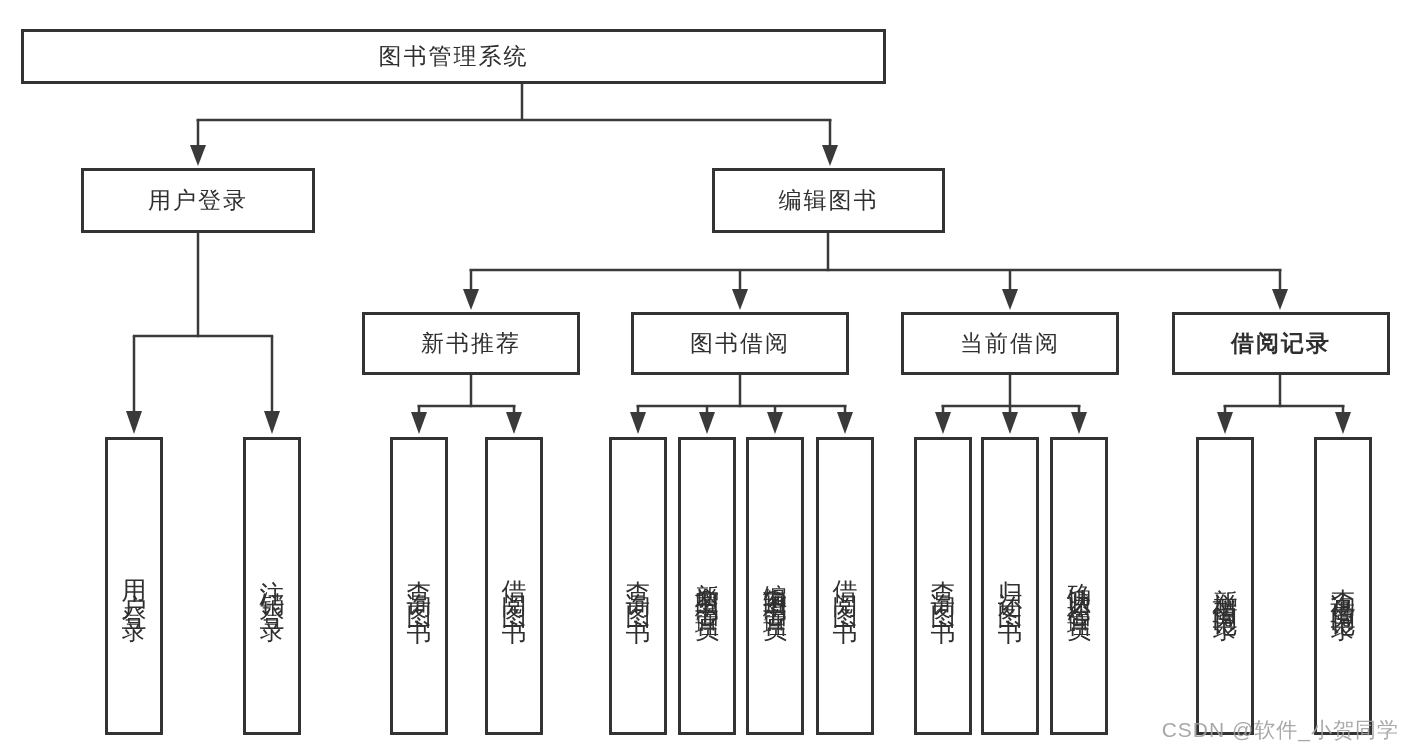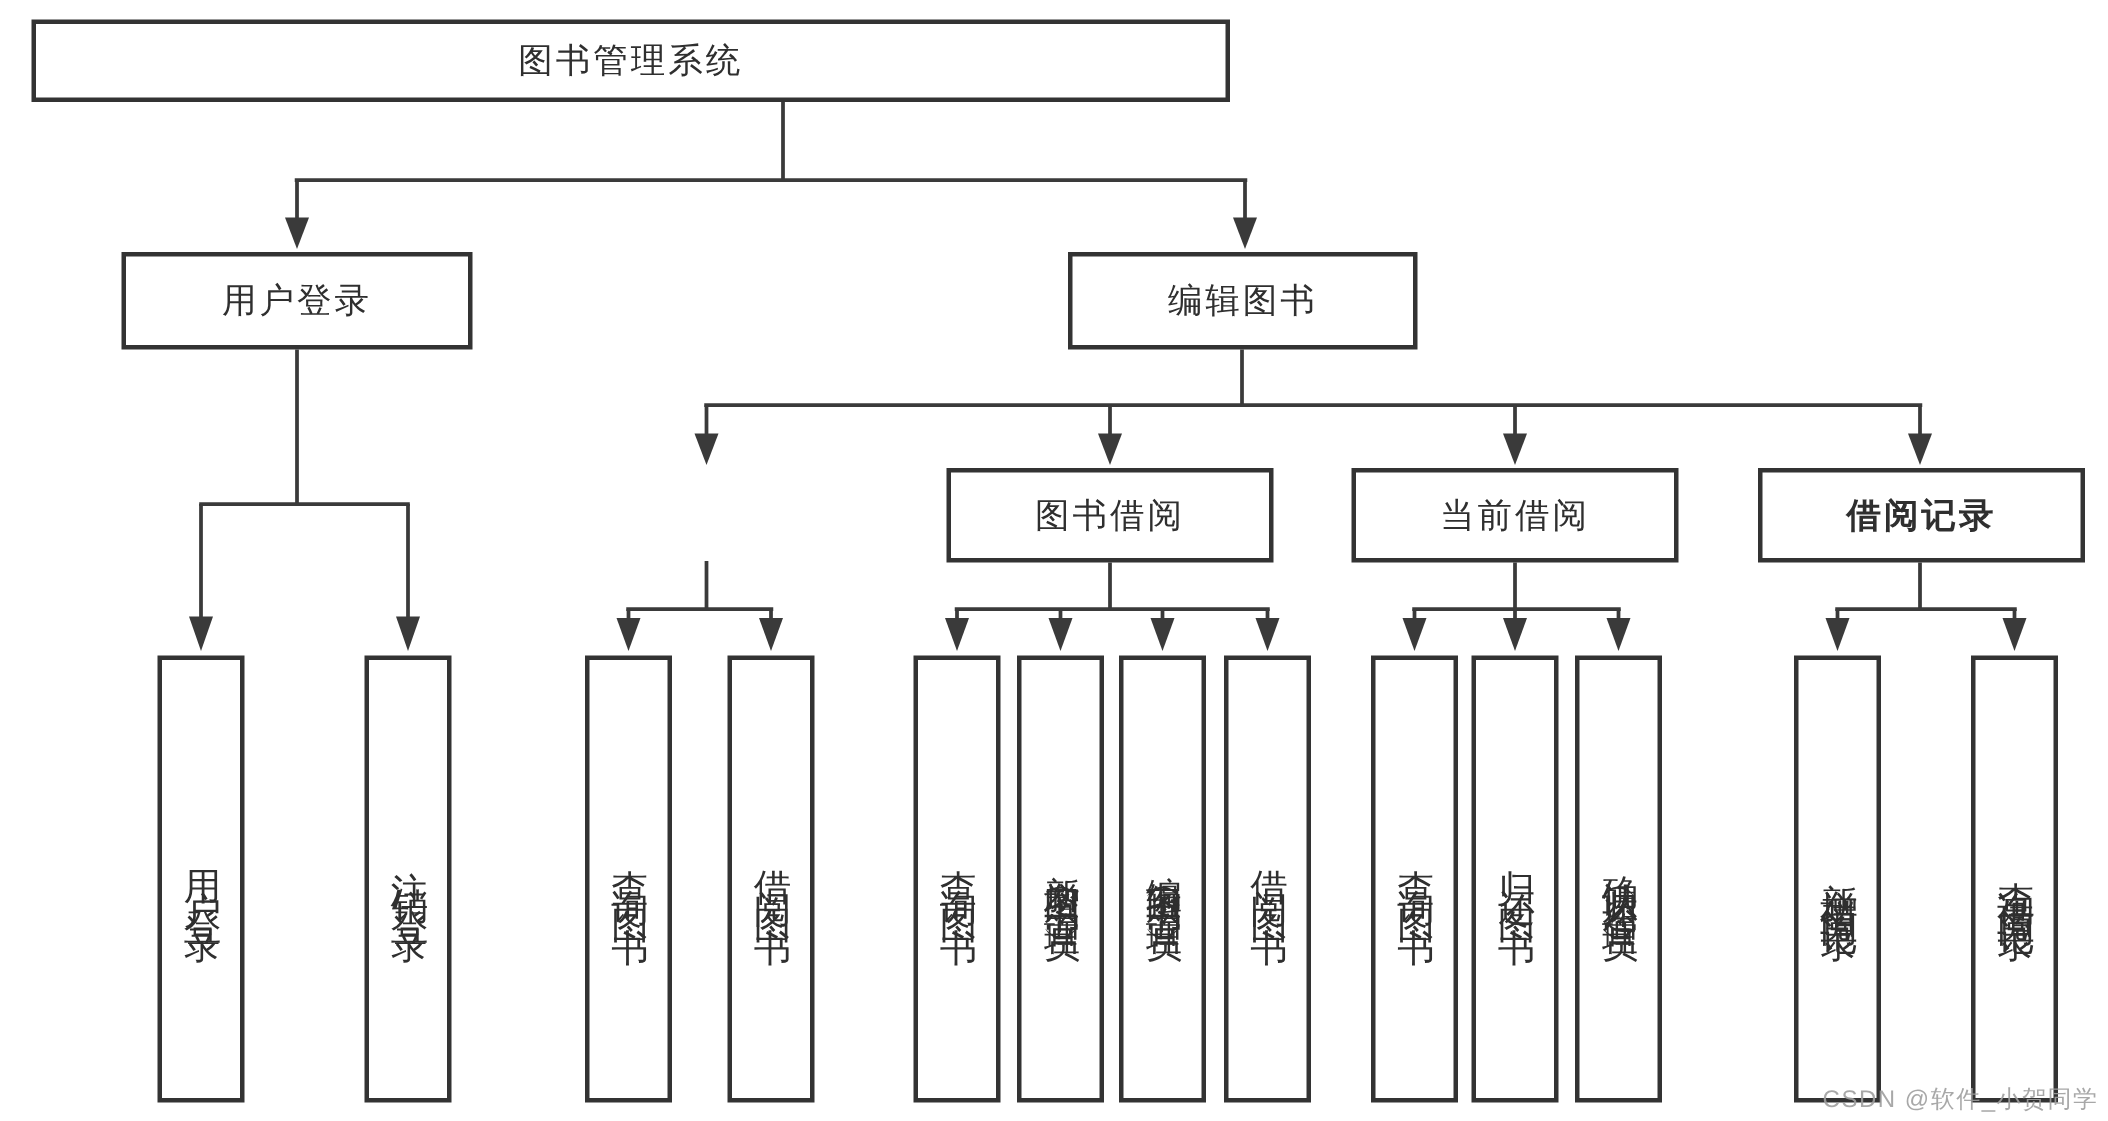--- a/index.html
+++ b/index.html
@@ -13,39 +13,39 @@
   svg.wires{position:absolute;left:0;top:0;width:1405px;height:747px;}
   .node{
     position:absolute;
     box-sizing:border-box;
     border:3px solid #333333;
     background:#ffffff;
     display:flex;align-items:center;justify-content:center;
     color:#2f2f2f;
   }
   .hnode{font-size:23px;letter-spacing:2px;white-space:nowrap;}
-  .root{left:21px;top:13px;width:799px;height:55px;}
+  .root{left:21px;top:29px;width:865px;height:55px;}
   .lvl2a{left:81px;top:168px;width:234px;height:65px;}
   .lvl2b{left:712px;top:168px;width:233px;height:65px;}
   .lvl3{top:312px;width:218px;height:63px;}
   .leaf{top:437px;width:58px;height:298px;}
   .leaf .vtext{
     writing-mode:vertical-rl;
     text-orientation:mixed;
     font-size:25px;
     line-height:1;
     letter-spacing:13px;
     color:#2f2f2f;
   }
   .leaf.mid .vtext{letter-spacing:6px;}
   .leaf.tight .vtext{letter-spacing:5px;font-size:24px;}
   .watermark{
     position:absolute;
     right:6px;bottom:3px;
-    font-size:16px;
+    font-size:21px;
     color:rgba(158,158,158,0.9);
     letter-spacing:1px;
     z-index:10;
     white-space:nowrap;
   }
 </style>
 </head>
 <body>
 
 <div class="canvas">
@@ -121,20 +121,23 @@
     <span>图书管理系统</span>
   </div>
 
   <div class="node lvl2a hnode">
     <span>用户登录</span>
   </div>
   <div class="node lvl2b hnode">
     <span>编辑图书</span>
   </div>
 
+  <div class="node lvl3 hnode" style="left:362px;">
+    <span>新书推荐</span>
+  </div>
   <div class="node lvl3 hnode" style="left:631px;">
     <span>图书借阅</span>
   </div>
   <div class="node lvl3 hnode" style="left:901px;">
     <span>当前借阅</span>
   </div>
   <div class="node lvl3 hnode" style="left:1172px;font-weight:bold;">
     <span>借阅记录</span>
   </div>
 

